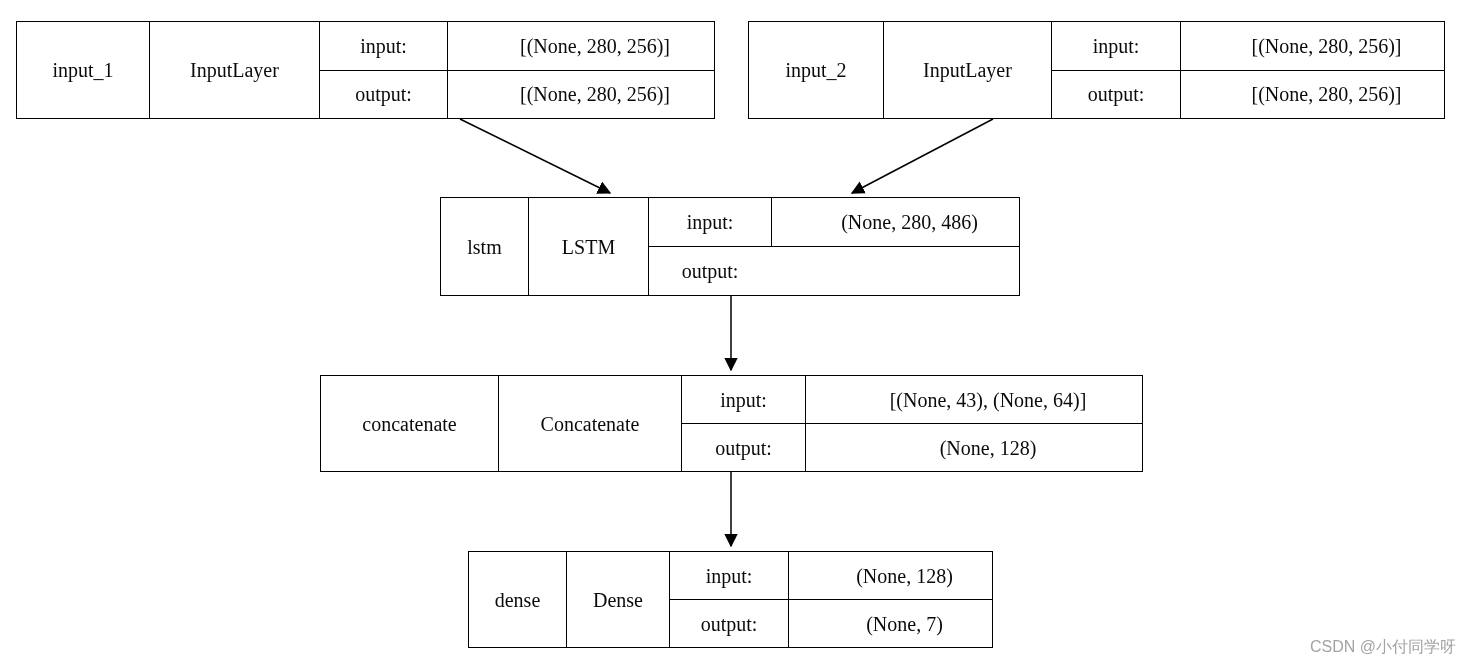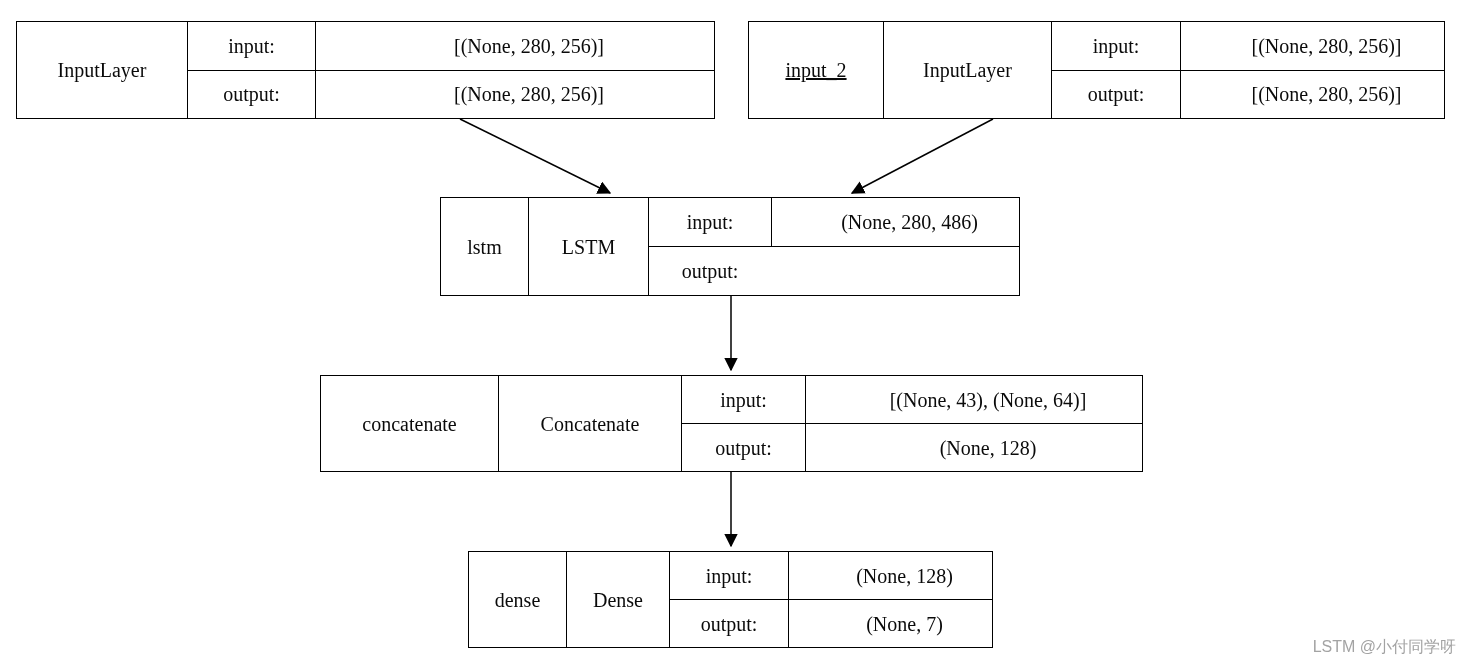--- a/index.html
+++ b/index.html
@@ -56,35 +56,36 @@
         <path d="M0,0 L10,5 L0,10 z" fill="#000"></path>
       </marker>
     </defs>
     <line x1="460" y1="119" x2="610" y2="193" stroke="#000" stroke-width="1.5" marker-end="url(#arrowhead)"></line>
     <line x1="993" y1="119" x2="852" y2="193" stroke="#000" stroke-width="1.5" marker-end="url(#arrowhead)"></line>
     <line x1="731" y1="296" x2="731" y2="370" stroke="#000" stroke-width="1.5" marker-end="url(#arrowhead)"></line>
     <line x1="731" y1="472" x2="731" y2="546" stroke="#000" stroke-width="1.5" marker-end="url(#arrowhead)"></line>
   </svg>
 
   <div class="node" style="left:16px; top:21px; width:699px; height:98px;">
+    <div class="cell" style="width:132px;">input_1</div>
     <div class="cell" style="width:170px;">InputLayer</div>
     <div class="io-block">
       <div class="io-row">
         <div class="io-label" style="width:127px;">input:</div>
         <div class="io-value">[(None, 280, 256)]</div>
       </div>
       <div class="io-row">
         <div class="io-label" style="width:127px;">output:</div>
         <div class="io-value">[(None, 280, 256)]</div>
       </div>
     </div>
   </div>
 
   <div class="node" style="left:748px; top:21px; width:697px; height:98px;">
-    <div class="cell" style="width:134px;text-decoration:underline;">input_2</div>
+    <div class="cell" style="width:134px;">input_2</div>
     <div class="cell" style="width:168px;">InputLayer</div>
     <div class="io-block">
       <div class="io-row">
         <div class="io-label" style="width:128px;">input:</div>
         <div class="io-value">[(None, 280, 256)]</div>
       </div>
       <div class="io-row">
         <div class="io-label" style="width:128px;">output:</div>
         <div class="io-value">[(None, 280, 256)]</div>
       </div>
@@ -128,14 +129,14 @@
         <div class="io-label" style="width:118px;">input:</div>
         <div class="io-value">(None, 128)</div>
       </div>
       <div class="io-row">
         <div class="io-label" style="width:118px;">output:</div>
         <div class="io-value">(None, 7)</div>
       </div>
     </div>
   </div>
 
-  <div class="watermark">LSTM @小付同学呀</div>
+  <div class="watermark">CSDN @小付同学呀</div>
 </div>
 
 </body></html>

